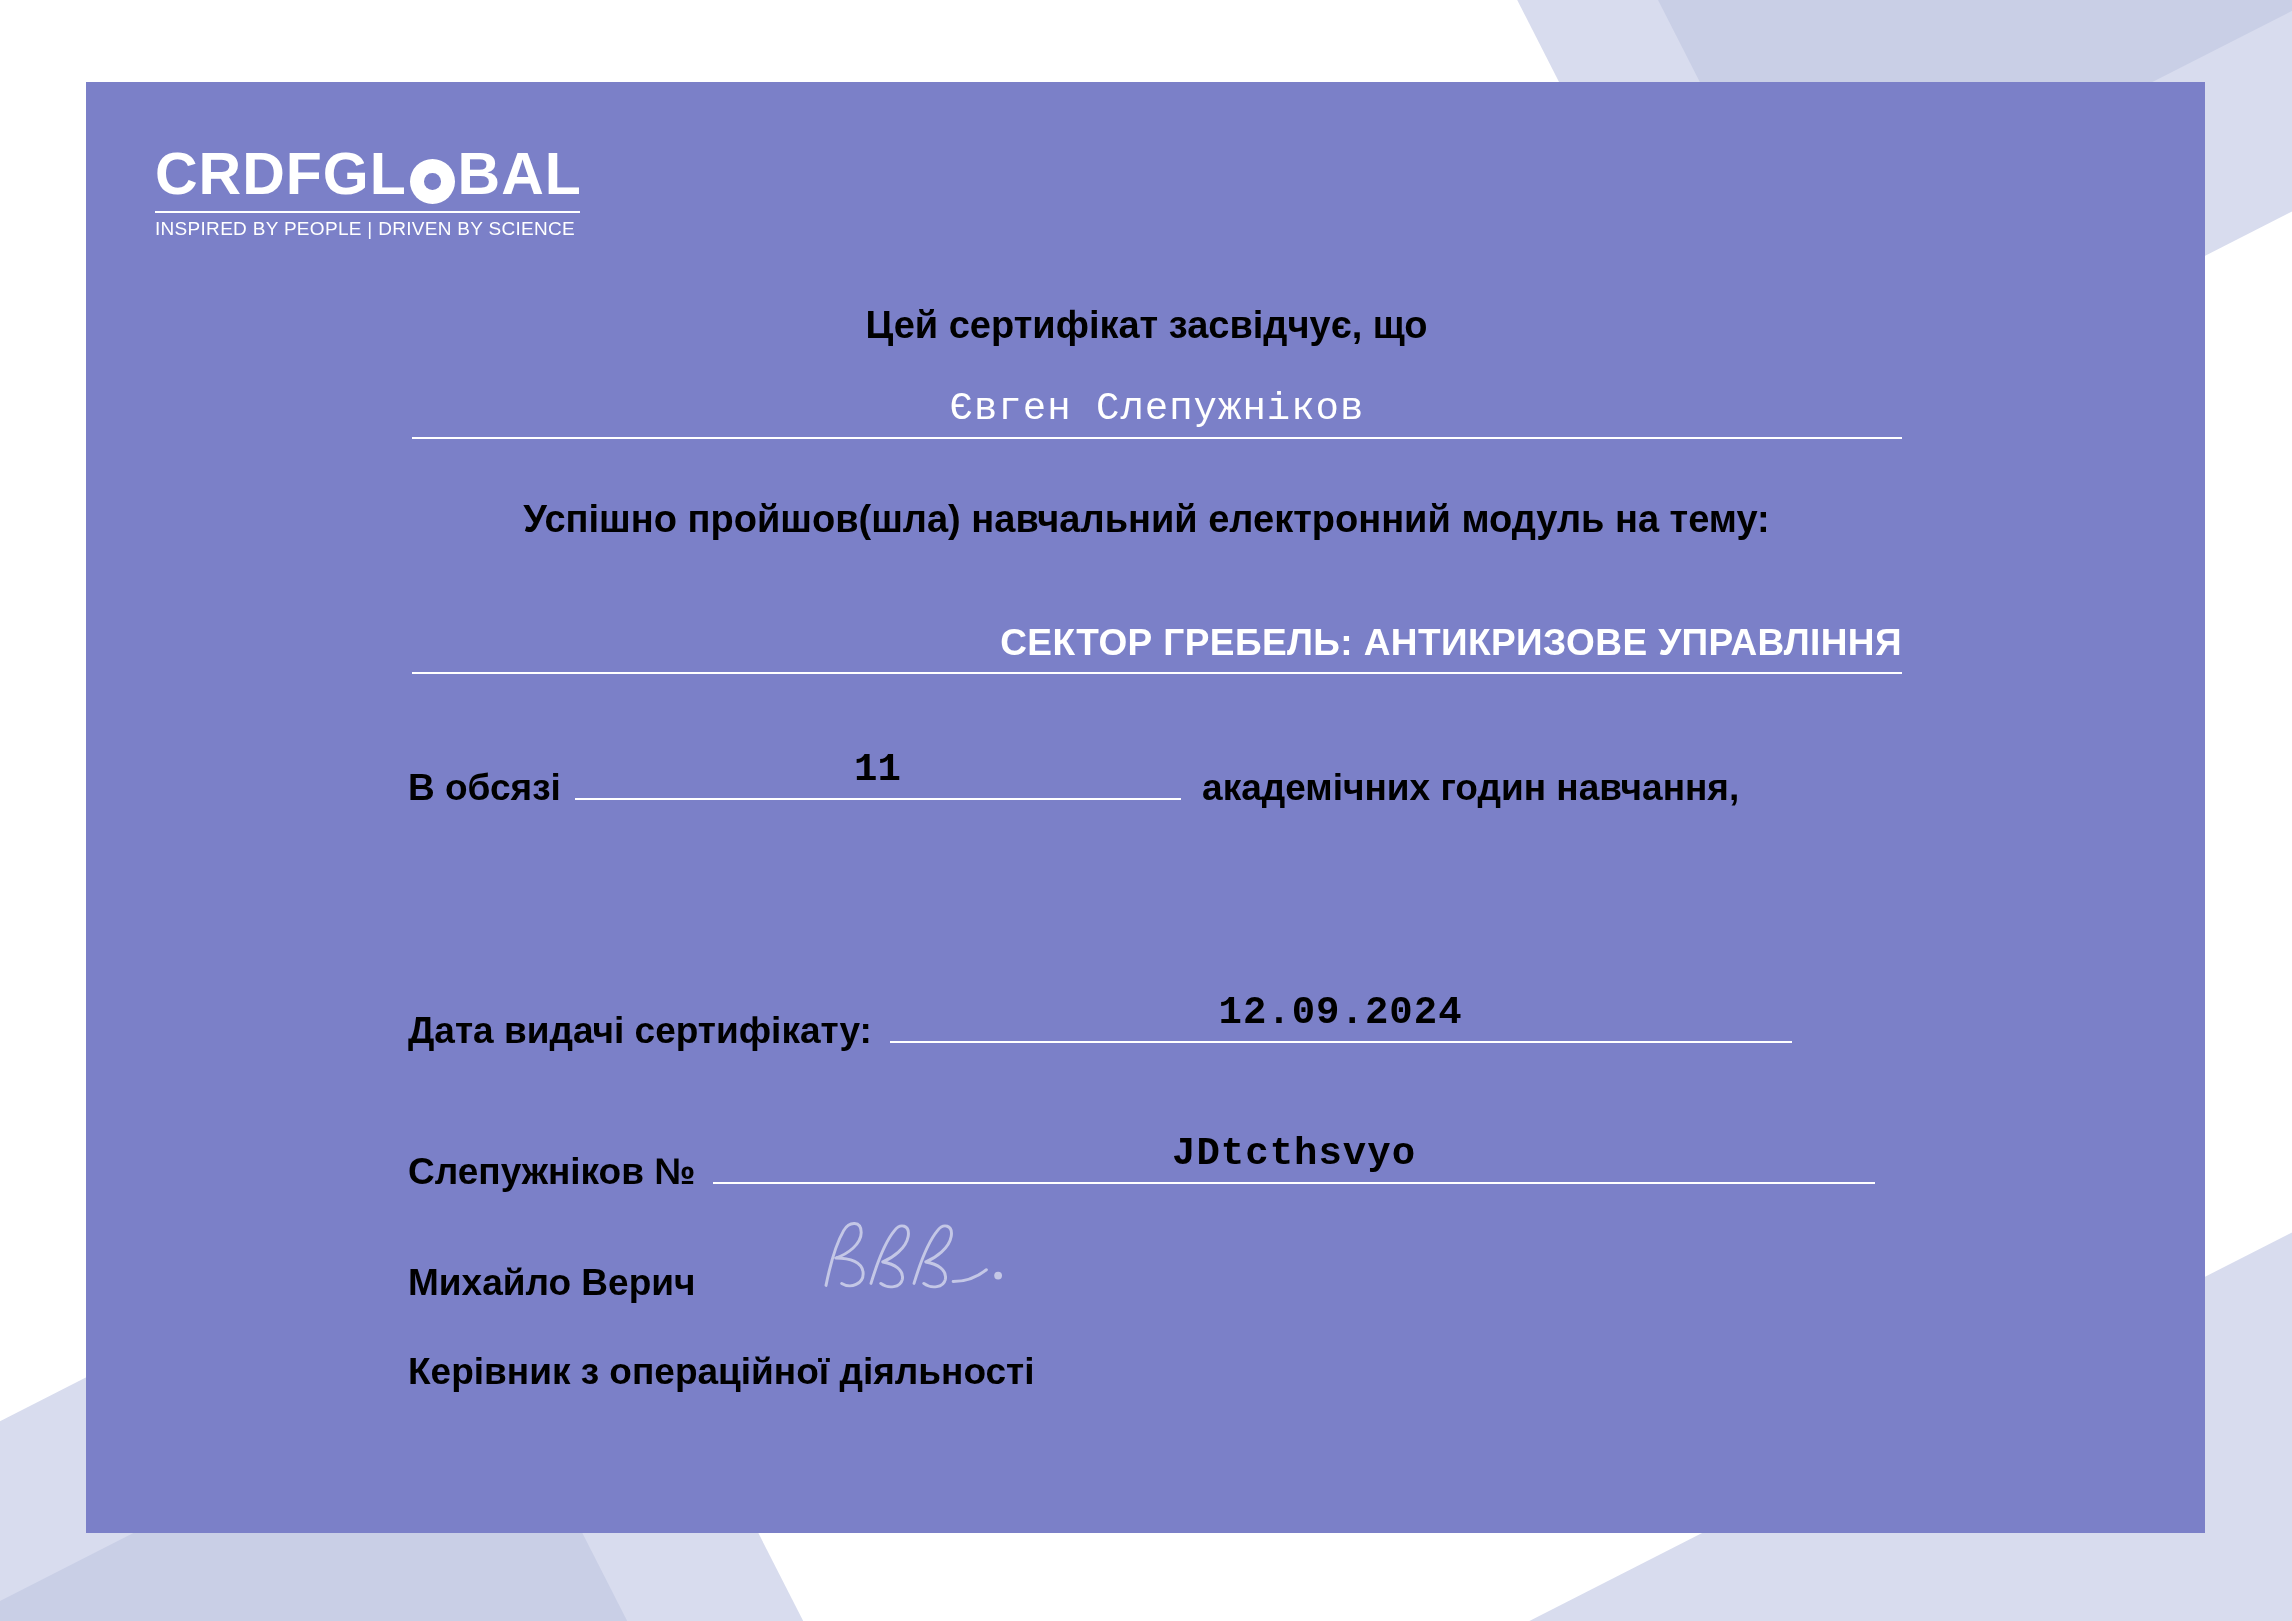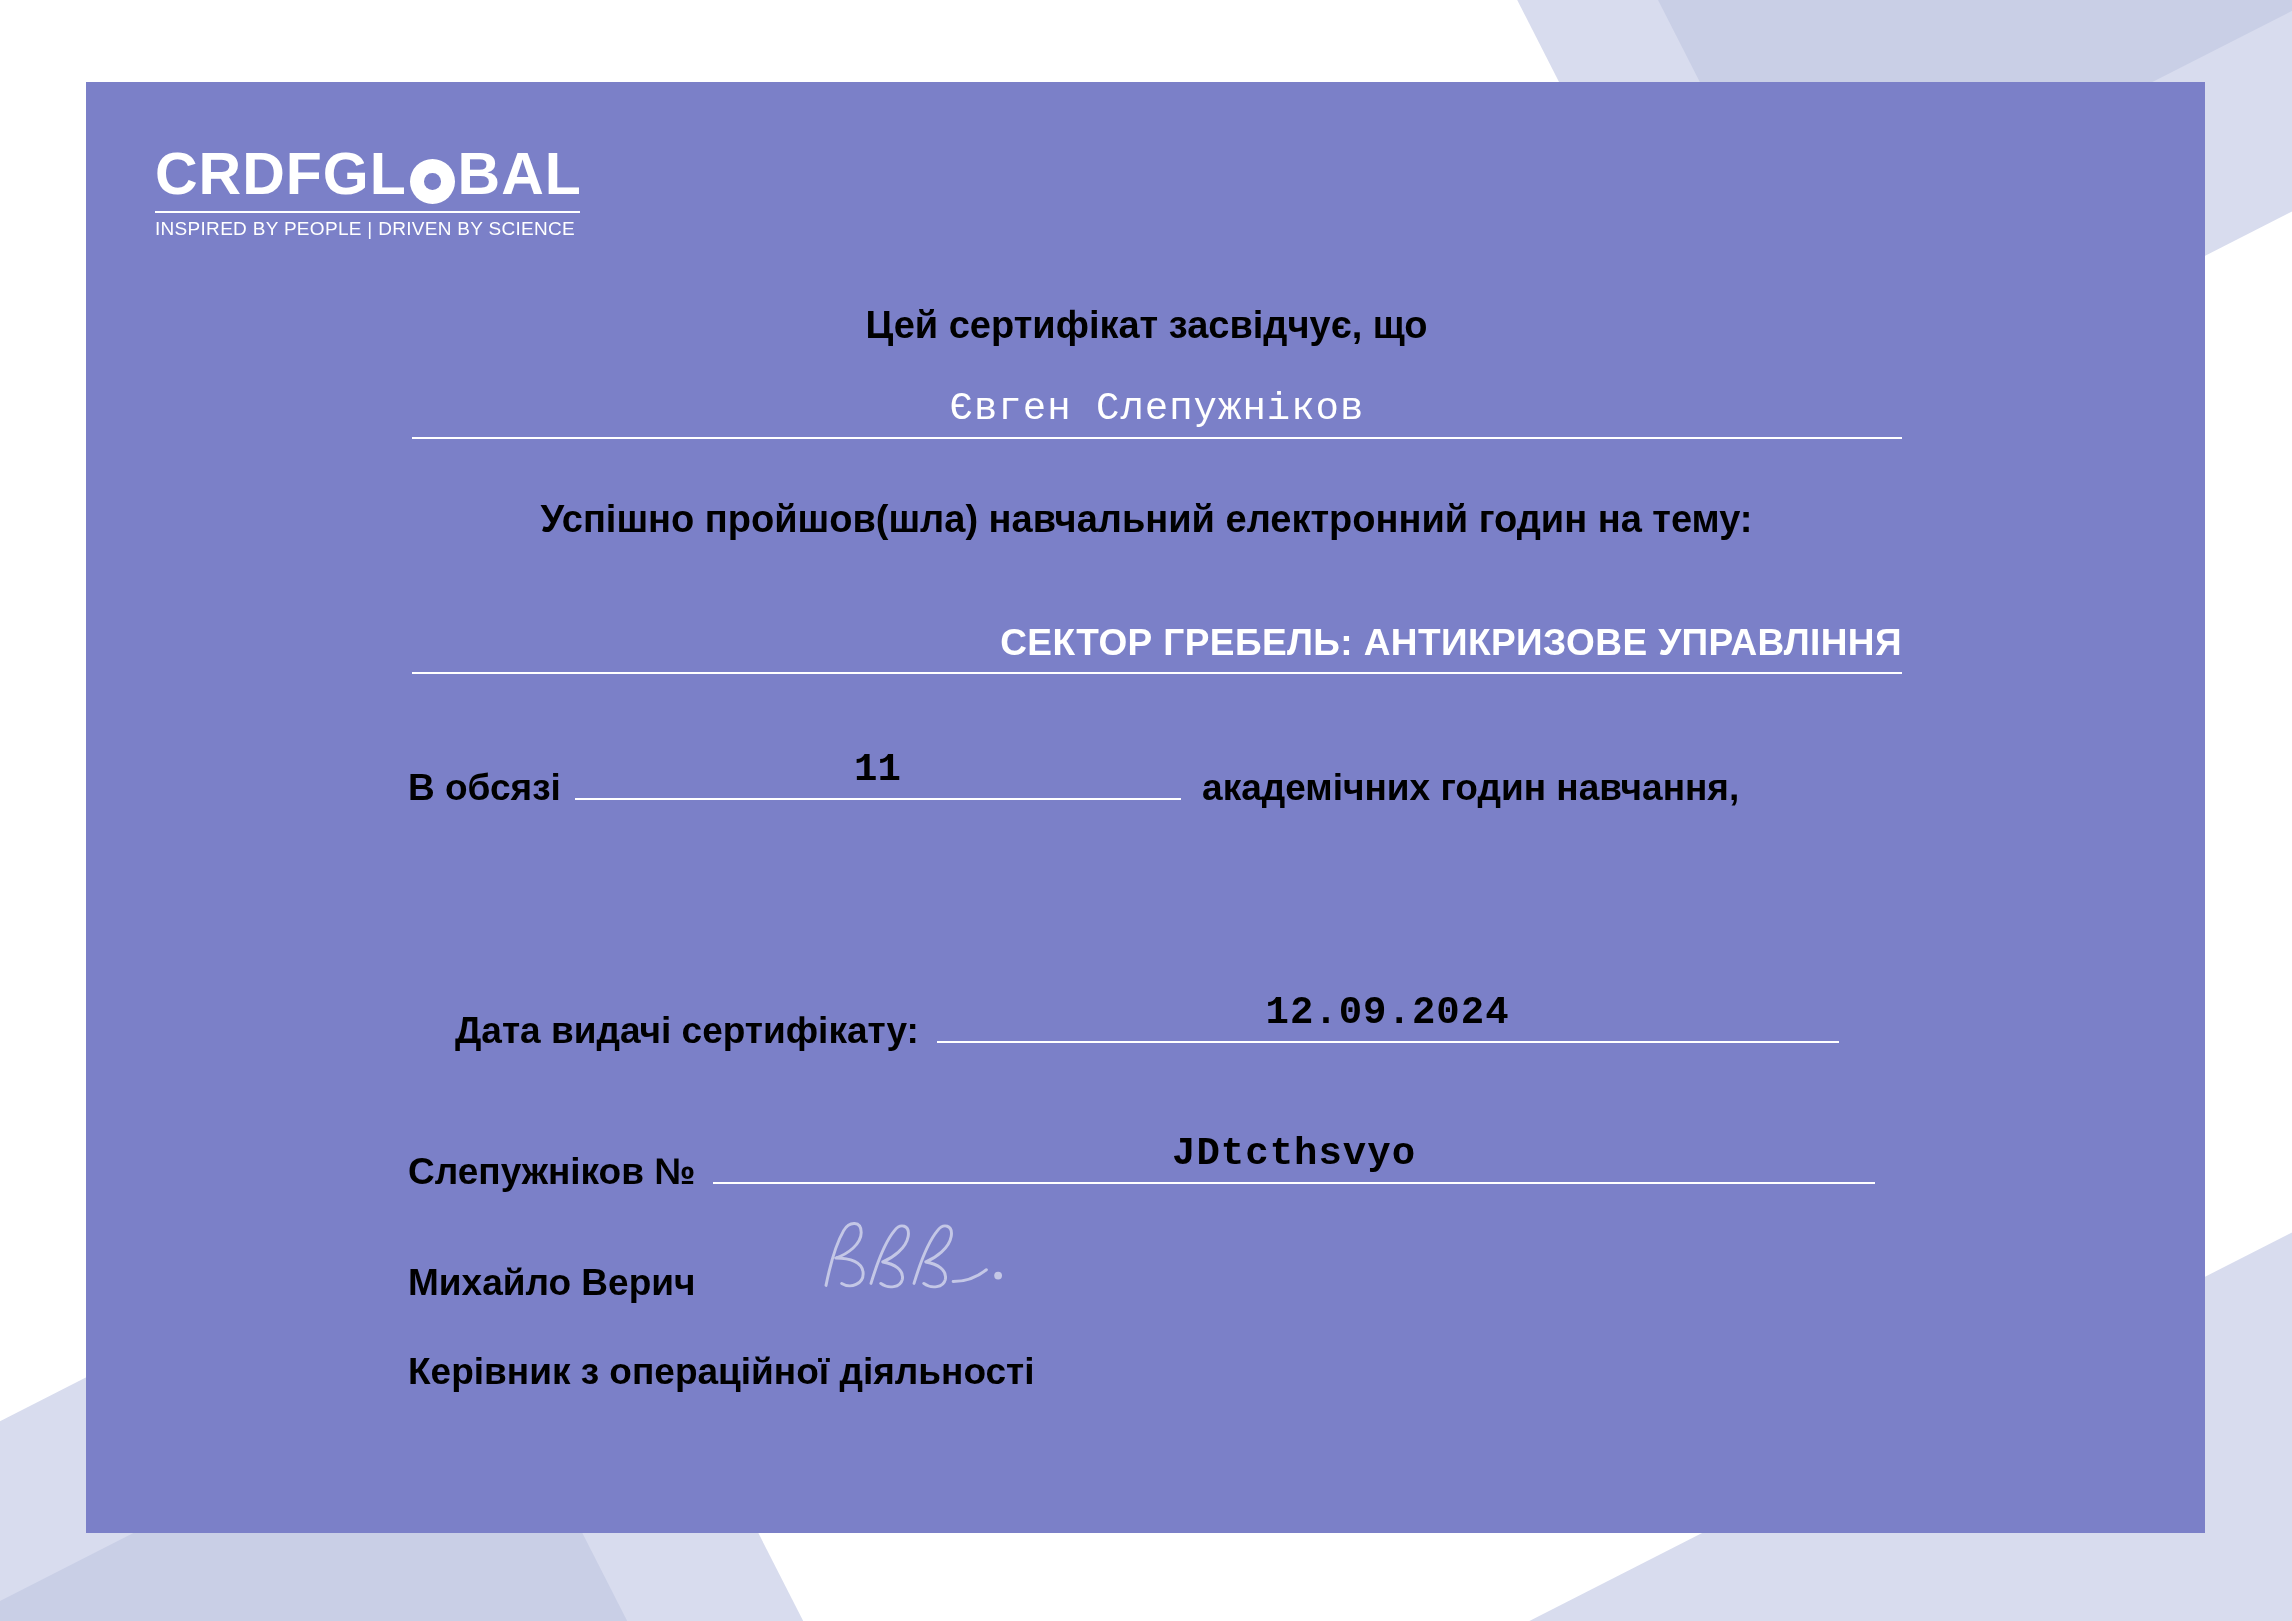--- a/index.html
+++ b/index.html
@@ -234,21 +234,21 @@
   .practice {
     position: absolute;
     left: 408px;
     top: 863px;
     font-size: 37px;
     font-weight: bold;
     white-space: nowrap;
   }
 
   .date-row { left: 408px; top: 988px; }
-  .date-label { margin-right: 17.6px; margin-left: 47px; }
+  .date-label { margin-right: 17.6px; }
   .date-field {
     position: relative;
     width: 902px;
     height: 53px;
     border-bottom: 2.5px solid #ffffff;
   }
   .date-field .value {
     position: absolute;
     left: 0; right: 0; bottom: 5.9px;
     text-align: center;
@@ -322,21 +322,21 @@
     <div class="logo-tag">INSPIRED BY PEOPLE | DRIVEN BY SCIENCE</div>
   </div>
 
 
   <div class="subtitle">Цей сертифікат засвідчує, що</div>
 
   <div class="field name-line">
     <span class="value">Євген Слепужніков</span>
   </div>
 
-  <div class="module-intro">Успішно пройшов(шла) навчальний електронний годин на тему:</div>
+  <div class="module-intro">Успішно пройшов(шла) навчальний електронний модуль на тему:</div>
 
   <div class="field module-line">
     <span class="module-value">СЕКТОР ГРЕБЕЛЬ: АНТИКРИЗОВЕ УПРАВЛІННЯ</span>
   </div>
 
   <div class="row hours-row">
     <span class="hours-label">В обсязі</span>
     <span class="hours-field">
       <span class="value">11</span>
     </span>

